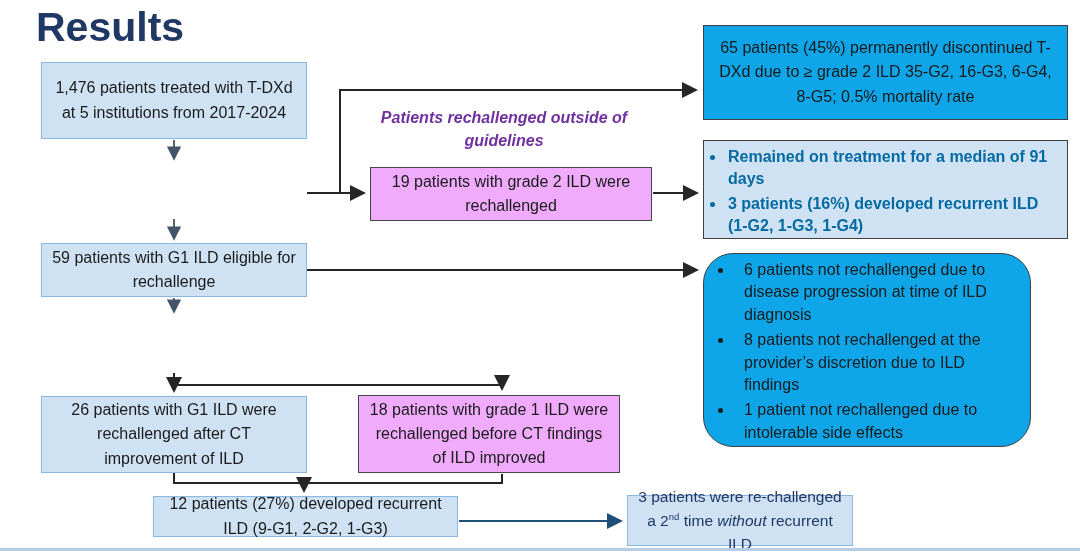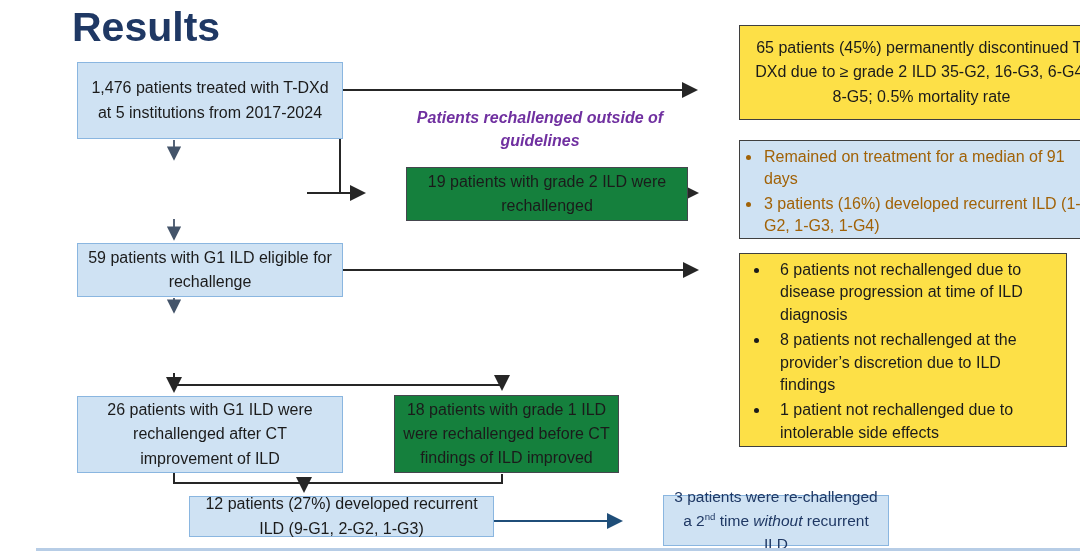--- a/index.html
+++ b/index.html
@@ -3,66 +3,66 @@
 <meta charset="utf-8">
 <style>
   html, body { margin: 0; padding: 0; background: #ffffff; }
   #slide {
     position: relative;
     width: 1080px; height: 554px;
     background: #ffffff;
     font-family: "Liberation Sans", sans-serif;
     overflow: hidden;
   }
-  .abs { position: absolute; box-sizing: border-box; margin-left: 36px; }
+  .abs { position: absolute; box-sizing: border-box; }
   .title {
     left: 36px; top: 4px;
     font-size: 41px; font-weight: bold;
     color: #1f3864; letter-spacing: 0px;
   }
   .box {
     display: flex; align-items: center; justify-content: center;
     text-align: center;
     font-size: 16px; line-height: 1.52; color: #1b1b1b;
     padding: 2px 8px;
   }
   .blue-box  { background: #cfe2f3; border: 1.5px solid #8ab6e0; }
-  .lav-box   { background: #15803d; border: 1.5px solid #45464e; }
-  .gray-box  { background: #fde047; border: 1.5px solid #3f3f3f; }
+  .lav-box   { background: #f0abfc; border: 1.5px solid #45464e; }
+  .gray-box  { background: #0ea5e9; border: 1.5px solid #3f3f3f; }
   .red-border { border: 3px solid #ee1111; }
   .navy-text { color: #1f3864; text-align: center; }
 
   .b-treated      { left: 41px;  top: 62px;  width: 266px; height: 77px; }
   .b-developed    { left: 41px;  top: 164px; width: 266px; height: 54px; }
   .b-eligible     { left: 41px;  top: 243px; width: 266px; height: 54px; }
   .b-rechallenged { left: 41px;  top: 316px; width: 266px; height: 56px; }
   .b-after-ct     { left: 41px;  top: 396px; width: 266px; height: 77px; }
-  .b-before-ct    { left: 358px; top: 395px; width: 225px; height: 78px; justify-content: center; }
+  .b-before-ct    { left: 358px; top: 395px; width: 262px; height: 78px; justify-content: center; }
   .b-recurrent    { left: 153px; top: 496px; width: 305px; height: 41px; }
   .b-second       { left: 627px; top: 495px; width: 226px; height: 51px; font-size: 15.5px; }
   .b-grade2       { left: 370px; top: 167px; width: 282px; height: 54px; }
 
   .purple-label {
     left: 348px; top: 106px; width: 312px;
     text-align: center;
     font-size: 16px; font-weight: bold; font-style: italic;
     color: #7030a0; line-height: 1.45;
   }
 
   .r-discontinued { left: 703px; top: 25px;  width: 365px; height: 95px;  font-size: 16px; }
   .r-treatment    { left: 703px; top: 140px; width: 365px; height: 99px;  }
-  .r-notrechall   { left: 703px; top: 253px; width: 328px; height: 194px; }
+  .r-notrechall   { left: 703px; top: 253px; width: 328px; height: 194px; border-radius: 30px; }
 
   .bullet-box { display: block; padding: 5px 10px 5px 0; font-size: 16px; line-height: 1.4; text-align: left; }
   .bullet-box ul { margin: 0; padding-left: 24px; }
   .bullet-box li { margin: 0 0 2px 0; padding-left: 2px; }
   .r-treatment ul  { padding-left: 22px; }
   .r-notrechall ul { padding-left: 30px; }
   .r-notrechall li { padding-left: 10px; margin-bottom: 3px; }
-  .r-treatment { color: #a16207; }
+  .r-treatment { color: #0369a1; font-weight: bold; }
   .r-notrechall { color: #1b1b1b; }
 
   .bottom-rule { left: 0; top: 548px; width: 1080px; height: 3px; background: #b7cde6; }
 
   svg.connectors { position: absolute; left: 0; top: 0; pointer-events: none; }
   sup { font-size: 0.62em; vertical-align: super; line-height: 0; }
   em { font-style: italic; }
 </style>
 </head>
 <body>

